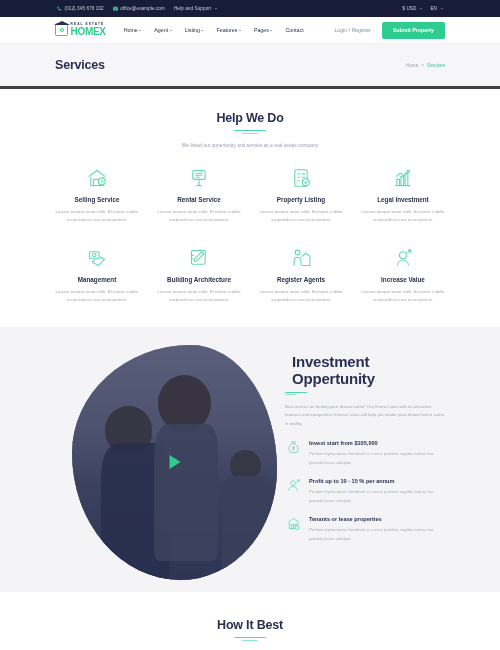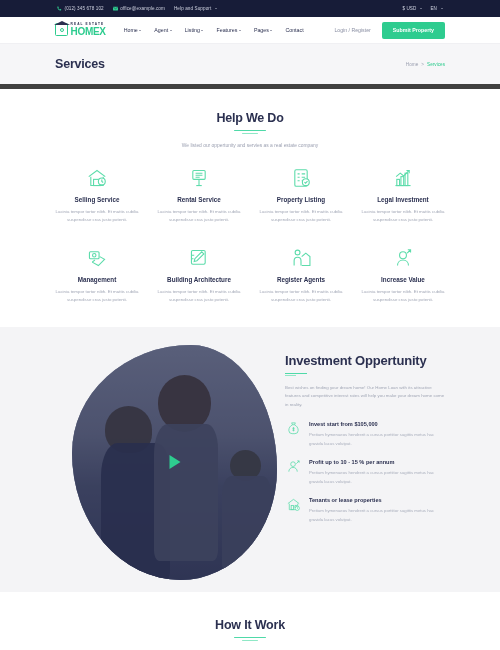--- a/index.html
+++ b/index.html
@@ -40,21 +40,21 @@
   .logo-main{ font-size:10px; font-weight:800; color:#2ecc8f; letter-spacing:-.3px; }
   .menu{ display:flex; align-items:center; gap:13px; margin-left:18px; }
   .menu-item{ font-size:5.3px; color:#2b3050; white-space:nowrap; display:flex; align-items:center; }
   .nav-right{ margin-left:auto; margin-right:55px; display:flex; align-items:center; gap:11px; }
   .login-link{ font-size:5.2px; color:#8a8fa3; }
   .btn-submit{ background:#2ecc8f; color:#fff; font-size:5.3px; font-weight:600;
     padding:5.5px 11px; border-radius:2px; border:none; white-space:nowrap; }
 
   
   .titlebar{ height:45px; background:#f6f6f8; display:flex; align-items:center;
-    border-bottom:5px solid #404040; }
+    border-bottom:3px solid #404040; }
   .pagetitle{ margin-left:55px; font-size:12.5px; font-weight:700; color:#2b3050; letter-spacing:-.2px; }
   .crumb{ margin-left:auto; margin-right:55px; font-size:4.7px; color:#9a9fb0; display:flex; gap:3px; align-items:center; }
   .crumb .cur{ color:#2ecc8f; }
 
   
   .whatwedo{ padding-top:22px; background:#fff; }
   .sec-head{ text-align:center; }
   .sec-title{ font-size:12.5px; font-weight:700; color:#2b3050; letter-spacing:-.2px; }
   .sec-deco{ margin:5px auto 0; width:32px; position:relative; height:5px; }
   .sec-deco i{ position:absolute; left:0; top:0; height:1.3px; width:32px;
@@ -84,21 +84,21 @@
   .f-wom-h{ left:42%; top:13%; width:26%; height:24%; border-radius:50%; background:#4c3a2c; }
   .f-wom-b{ left:40%; top:34%; width:31%; height:58%; border-radius:22% 18% 8% 8%; background:#5a5f73; }
   .f-bg1-h{ left:77%; top:45%; width:15%; height:13%; border-radius:50%; background:#4a4638; }
   .f-bg1-b{ left:73%; top:56%; width:24%; height:40%; border-radius:20% 18% 6% 6%; background:#555b71; }
   .blob-tint{ position:absolute; inset:0; background:rgba(36,41,74,.55); }
   .play{ position:absolute; left:50%; top:50%; transform:translate(-50%,-50%);
     width:0;height:0; border-left:11px solid #2ecc8f;
     border-top:7px solid transparent; border-bottom:7px solid transparent; }
 
   .inv-right{ position:absolute; left:285px; top:26px; width:162px; }
-  .inv-title{ font-size:13px; font-weight:700; color:#2b3050; letter-spacing:-.2px; }
+  .inv-title{ font-size:15px; font-weight:700; color:#2b3050; letter-spacing:-.2px;margin-left:7px; }
   .inv-deco{ margin:5px 0 0; width:22px; height:4px; position:relative; }
   .inv-deco i{ position:absolute; left:0; top:0; height:1.2px; width:22px; background:#4fd9a8; }
   .inv-deco i.s{ top:2.6px; width:11px; background:#8fe8c6; }
   .inv-desc{ margin-top:7px; font-size:4.4px; line-height:2; color:#a2a7b6; }
   .feat{ margin-top:11px; display:flex; gap:7px; }
   .feat-ico{ width:17px; flex:0 0 17px; height:17px; display:flex; align-items:flex-start; justify-content:center; }
   .feat-body{ flex:1; }
   .feat-title{ font-size:5.6px; font-weight:700; color:#2b3050; }
   .feat-text{ margin-top:4px; font-size:4.3px; line-height:2; color:#a9aebc; }
 
@@ -374,20 +374,20 @@
         </div>
         <div class="feat-body">
           <div class="feat-title">Tenants or lease properties</div>
           <div class="feat-text">Pretium hymenaeos hendrerit a cursus porttitor sagittis metus hac gravida lacus volutpat.</div>
         </div>
       </div>
     </div>
   </div>
 
   <div class="howit">
-    <div class="sec-title">How It Work</div>
+    <div class="sec-title">How It Best</div>
     <div class="sec-deco">
         <i></i>
         <i class="s"></i>
       </div>
   </div>
 
 </div>
 
 </body></html>

